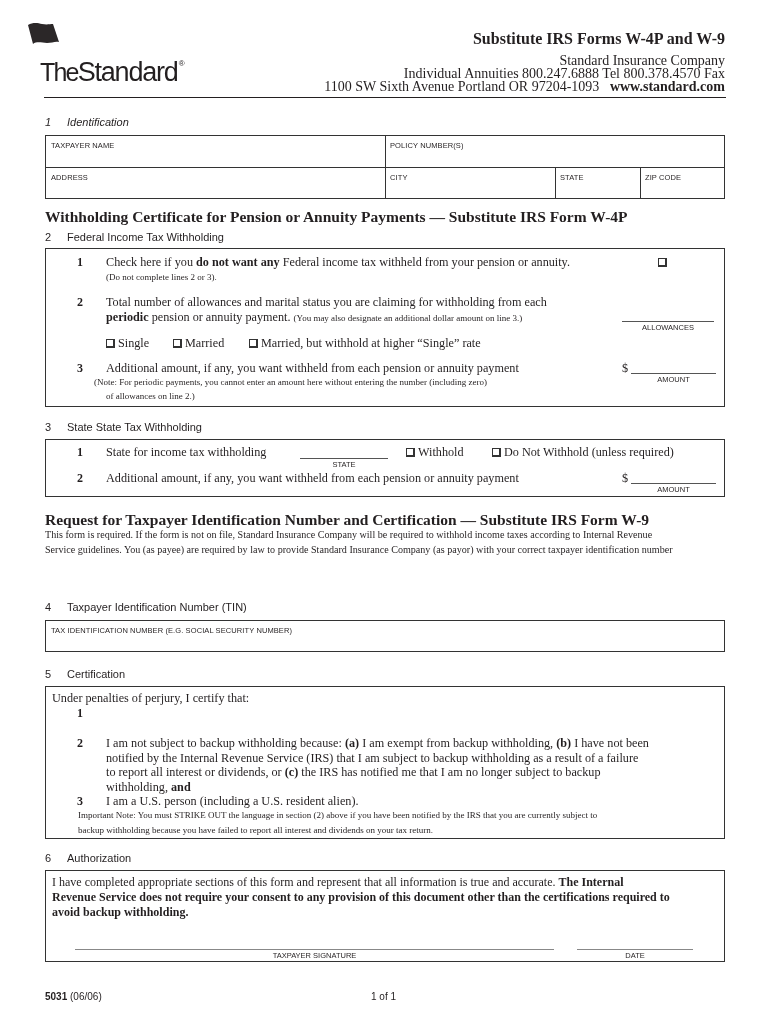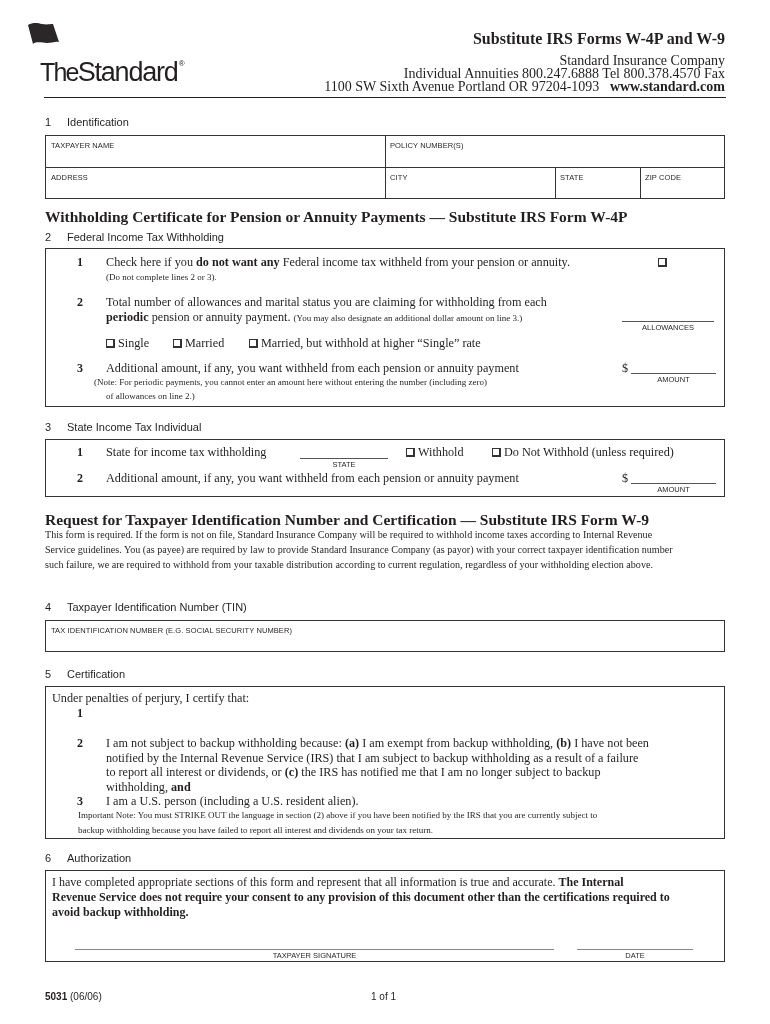--- a/index.html
+++ b/index.html
@@ -55,21 +55,21 @@
 </div>
 <div class="abs header-rule"></div>
 
 <div class="abs title-main serif">Substitute IRS Forms W-4P and W-9</div>
 <div class="abs hdr-line serif" style="top:53px;">Standard Insurance Company</div>
 <div class="abs hdr-line serif" style="top:66px;">Individual Annuities   800.247.6888 Tel   800.378.4570 Fax</div>
 <div class="abs hdr-line serif" style="top:79px;">
   <span>1100 SW Sixth Avenue   Portland OR 97204-1093</span>&nbsp;&nbsp; <b>www.standard.com</b>
 </div>
 
-<div class="abs sec-label" style="left:45px; top:116px;">
+<div class="abs sec-label" style="left:45px; top:116px;font-style:italic;">
   <span class="num">1</span><span>Identification</span>
 </div>
 <div class="abs box" style="left:45px; top:135px; width:680px; height:64px;">
   <div class="hline" style="left:0; top:31px; width:100%;"></div>
   <div class="vline" style="left:339px; top:0; height:100%;"></div>
   <div class="vline" style="left:509px; top:31px; height:32px;"></div>
   <div class="vline" style="left:594px; top:31px; height:32px;"></div>
 
   <div class="abs" style="left:0; top:0; width:339px; height:31px;">
     <span class="cell-label" style="left:5px; top:5px;">TAXPAYER NAME</span>
@@ -116,42 +116,41 @@
   <span class="abs line-num" style="left:31px; top:112px;">3</span>
   <span class="abs body-txt" style="left:60px; top:112px;">Additional amount, if any, you want withheld from each pension or annuity payment</span>
   <span class="abs body-txt" style="left:576px; top:112px;">$</span>
   <div class="fill-line" style="left:585px; top:124px; width:85px;"></div>
   <span class="abs cap" style="left:585px; top:126px; width:85px;">AMOUNT</span>
   <span class="abs small-txt" style="left:48px; top:128px;text-align:center;">(Note: For periodic payments, you cannot enter an amount here without entering the number (including zero)</span>
   <span class="abs small-txt" style="left:60px; top:142px;">of allowances on line 2.)</span>
 </div>
 
 <div class="abs sec-label" style="left:45px; top:421px;">
-  <span class="num">3</span><span>State Income Tax Individual</span>
+  <span class="num">3</span><span>State State Tax Withholding</span>
 </div>
 <div class="abs box" style="left:45px; top:439px; width:680px; height:58px;">
   <span class="abs line-num" style="left:31px; top:5px;">1</span>
   <span class="abs body-txt" style="left:60px; top:5px;">State for income tax withholding</span>
   <div class="fill-line" style="left:254px; top:18px; width:88px;"></div>
   <span class="abs cap" style="left:254px; top:20px; width:88px;">STATE</span>
   <span class="abs body-txt" style="left:360px; top:5px;"><span class="chk"></span><span>Withhold</span></span>
   <span class="abs body-txt" style="left:446px; top:5px;"><span class="chk"></span><span>Do Not Withhold (unless required)</span></span>
 
   <span class="abs line-num" style="left:31px; top:31px;">2</span>
   <span class="abs body-txt" style="left:60px; top:31px;">Additional amount, if any, you want withheld from each pension or annuity payment</span>
   <span class="abs body-txt" style="left:576px; top:31px;">$</span>
   <div class="fill-line" style="left:585px; top:43px; width:85px;"></div>
   <span class="abs cap" style="left:585px; top:45px; width:85px;">AMOUNT</span>
 </div>
 
 <div class="abs form-title serif" style="left:45px; top:511px;">Request for Taxpayer Identification Number and Certification — Substitute IRS Form W-9</div>
 <div class="abs para serif" style="left:45px; top:527px; width:690px;">
   <div style="white-space:nowrap;">This form is required. If the form is not on file, Standard Insurance Company will be required to withhold income taxes according to Internal Revenue</div>
   <div style="white-space:nowrap;">Service guidelines. You (as payee) are required by law to provide Standard Insurance Company (as payor) with your correct taxpayer identification number</div>
-  <div style="white-space:nowrap;">such failure, we are required to withhold from your taxable distribution according to current regulation, regardless of your withholding election above.</div>
 </div>
 
 <div class="abs sec-label" style="left:45px; top:601px;">
   <span class="num">4</span><span>Taxpayer Identification Number (TIN)</span>
 </div>
 <div class="abs box" style="left:45px; top:620px; width:680px; height:32px;">
   <span class="cell-label" style="left:5px; top:5px;">TAX IDENTIFICATION NUMBER (E.G. SOCIAL SECURITY NUMBER)</span>
 </div>
 
 <div class="abs sec-label" style="left:45px; top:668px;">

